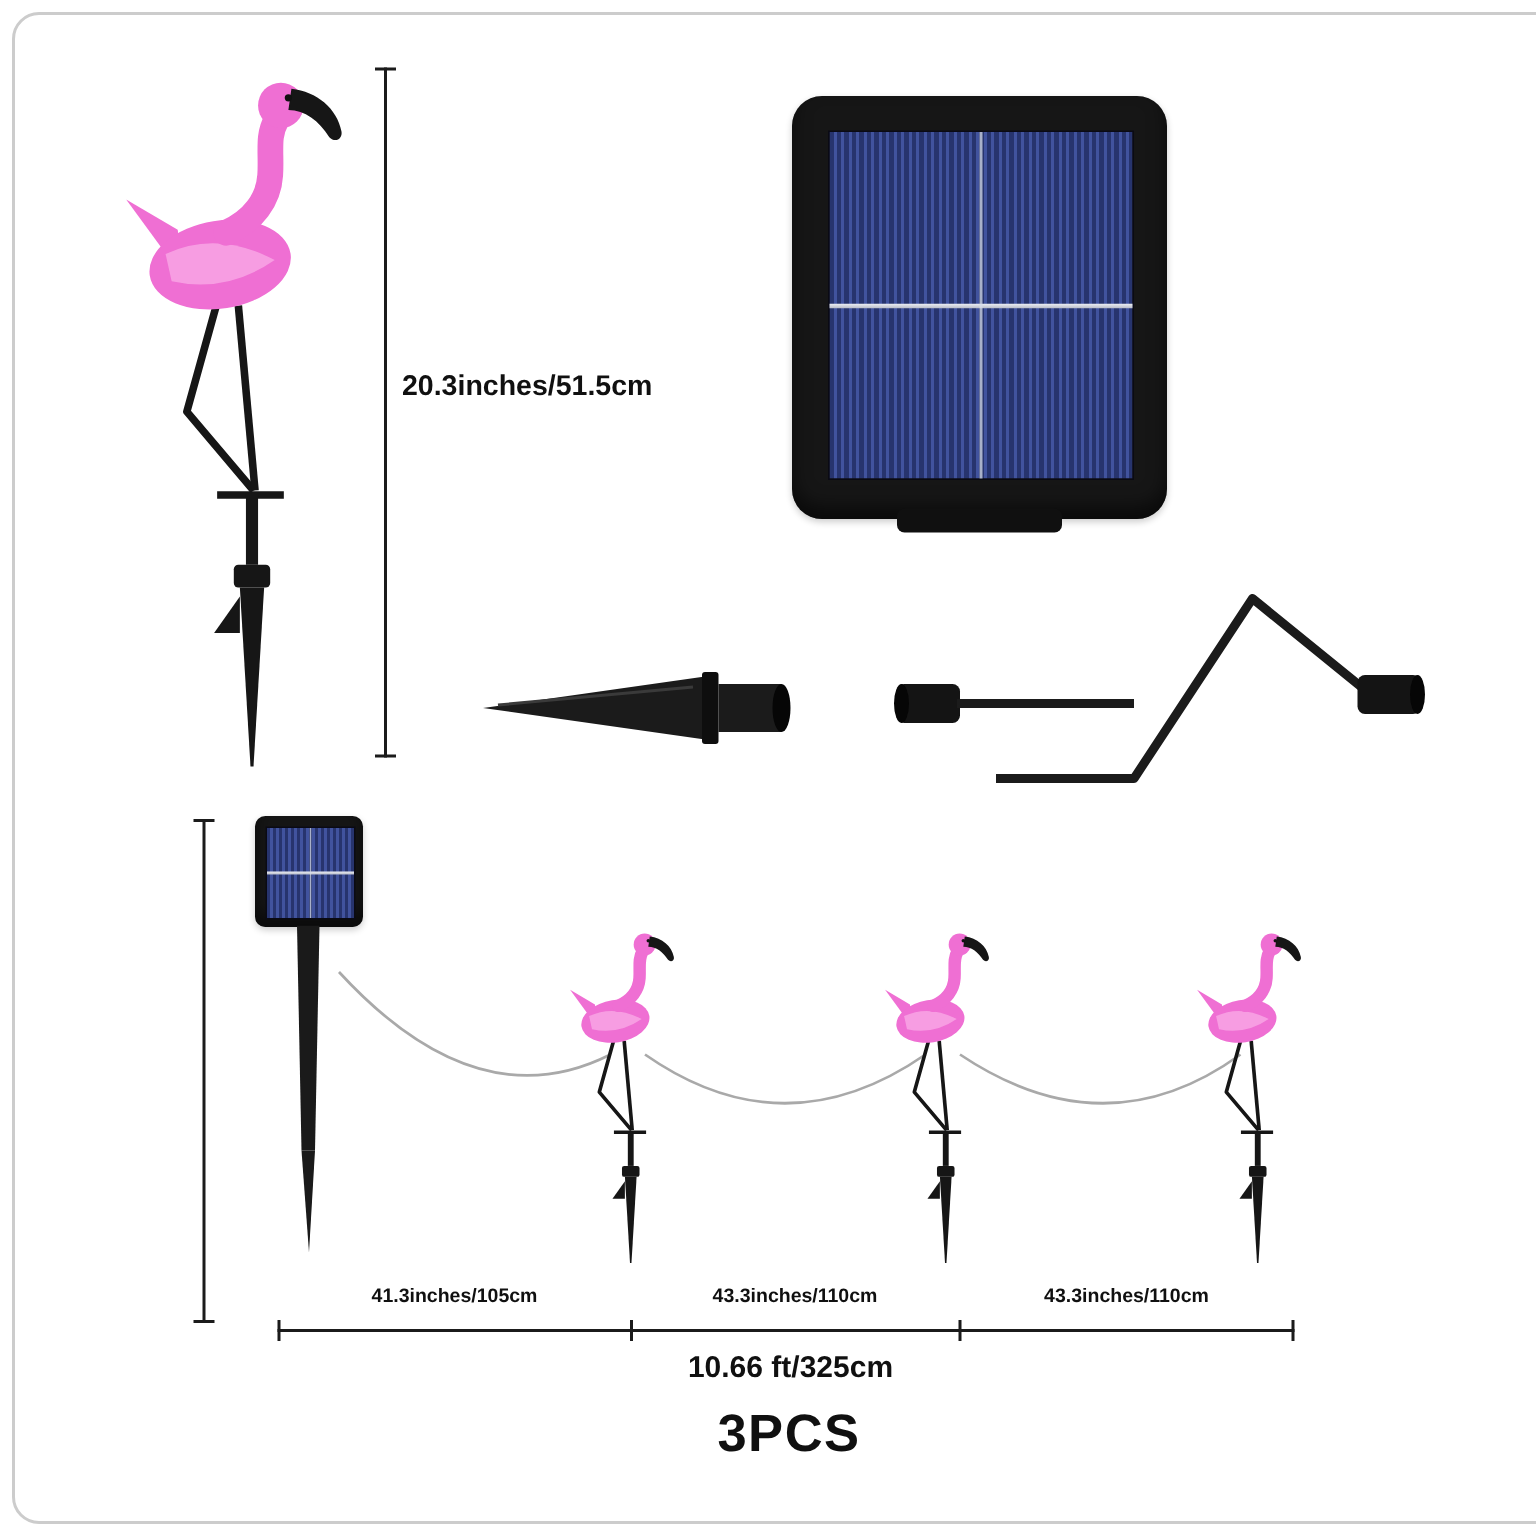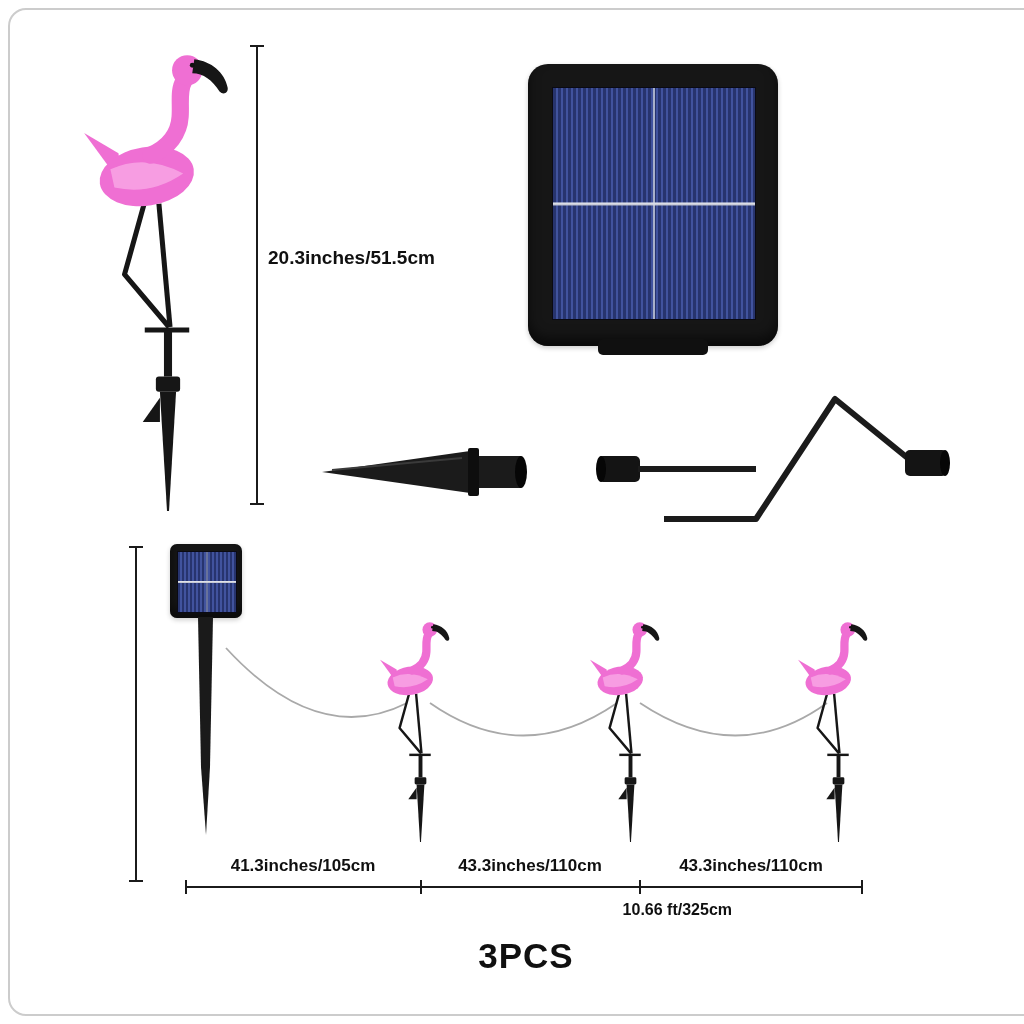--- a/index.html
+++ b/index.html
@@ -11,23 +11,23 @@
   
   .vdim{position:absolute;width:2px;background:var(--dimension-black,#1b1b1b);}
   .vdim .tick{position:absolute;left:-6px;width:14px;height:2px;background:var(--dimension-black,#1b1b1b);}
   .vdim .tick.t0{top:0;} .vdim .tick.t1{bottom:0;}
   .hdim{position:absolute;height:2px;background:var(--dimension-black,#1b1b1b);}
   .hdim .tick{position:absolute;top:-6px;width:2px;height:14px;background:var(--dimension-black,#1b1b1b);}
 
   .dim-label{position:absolute;font-weight:700;color:#101010;white-space:nowrap;}
   .lbl-flamingo-h{left:268px;top:247px;font-size:19px;}
   .lbl-panel-h{left:54px;top:676px;width:126px;text-align:center;font-size:21px;line-height:1.05;white-space:normal;}
-  .seg-label{top:856px;text-align:center;font-size:17px;}
+  .seg-label{top:856px;text-align:center;font-size:13px;}
   .seg1{left:185px;width:236px;} .seg2{left:421px;width:218px;} .seg3{left:639px;width:224px;}
-  .lbl-total{left:322px;top:901px;width:410px;text-align:right;font-size:16px;}
+  .lbl-total{left:322px;top:901px;width:410px;text-align:center;font-size:20px;}
   .lbl-pcs{left:14px;top:936px;width:1024px;text-align:center;font-size:35px;letter-spacing:1px;}
 
   
   .solar-panel{background:var(--panel-frame-black,#161616);box-sizing:border-box;position:absolute;
     box-shadow:inset 0 -8px 12px rgba(0,0,0,.55), 0 2px 5px rgba(0,0,0,.2);}
   .solar-panel .cells{position:relative;width:100%;height:100%;border:1px solid #0a0a14;
     background:repeating-linear-gradient(90deg,var(--solar-cell-blue,#27346e) 0 3px,var(--solar-cell-stripe,#41539e) 3px 5px);}
   .solar-panel .hline{position:absolute;left:0;right:0;top:50%;transform:translateY(-50%);background:linear-gradient(#eceef4,#b8bcc9);}
   .solar-panel .vline{position:absolute;top:0;bottom:0;left:50%;transform:translateX(-50%);background:rgba(214,219,232,.75);}
   .panel-large{left:528px;top:64px;width:250px;height:282px;border-radius:20px;padding:23px 24px 28px;}

